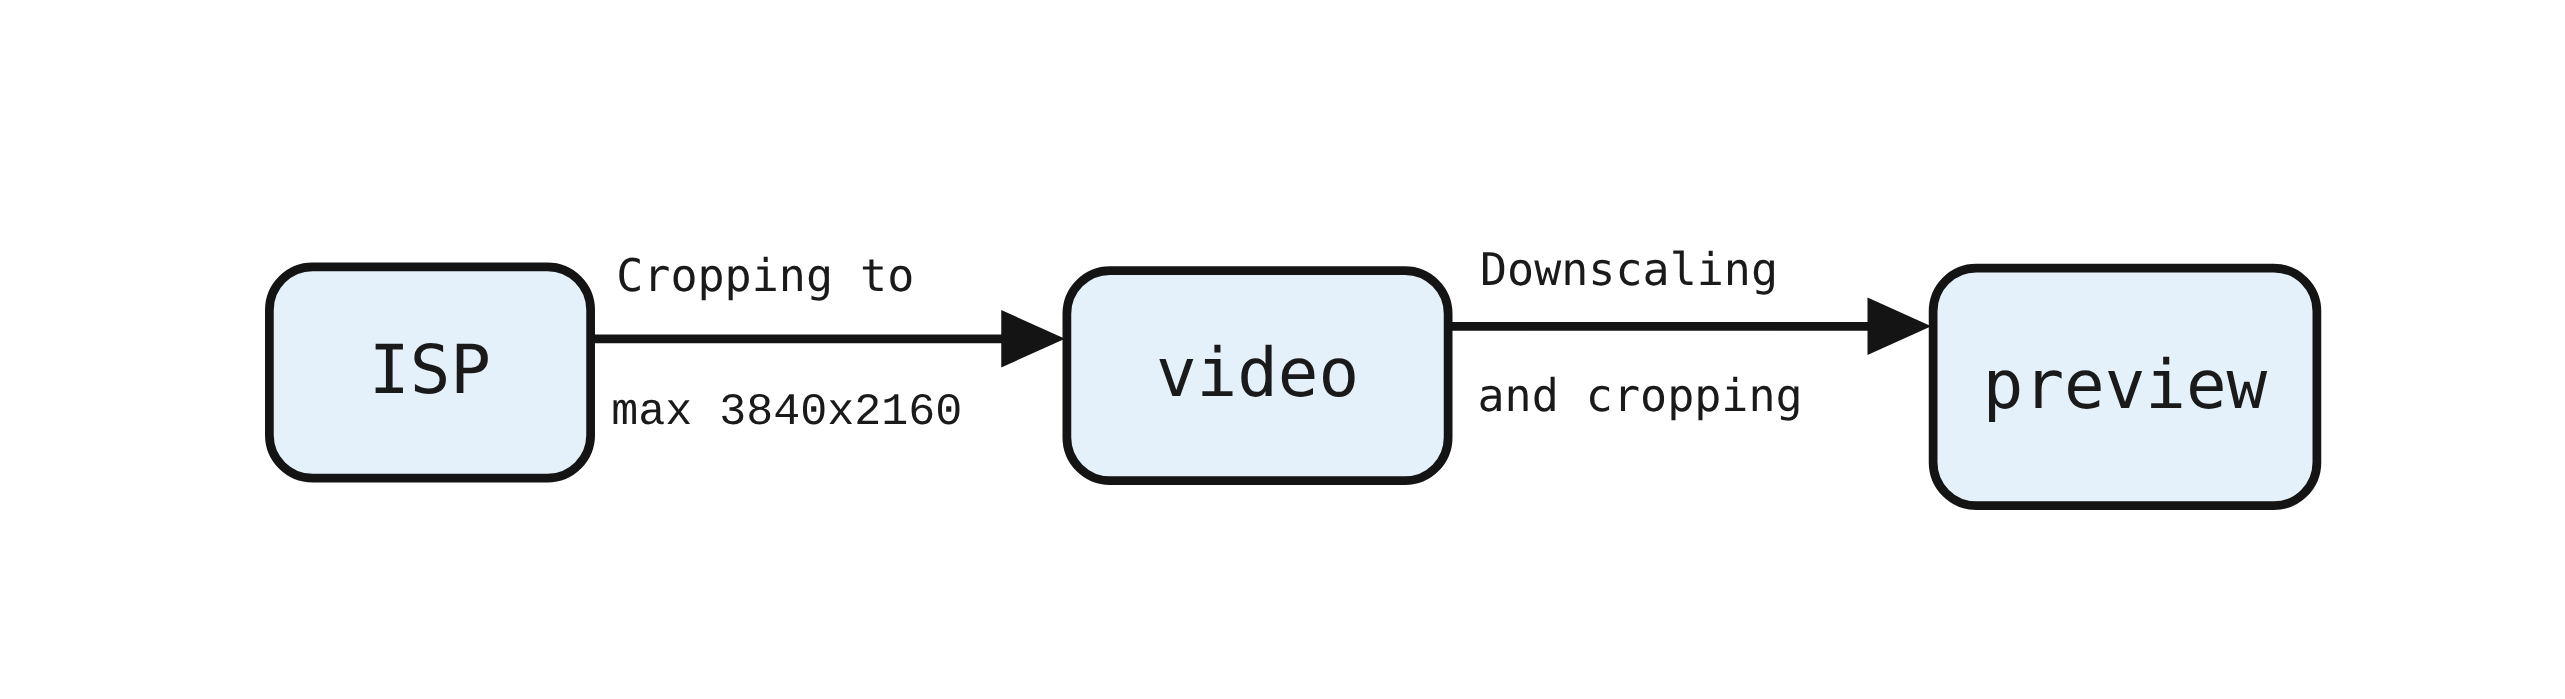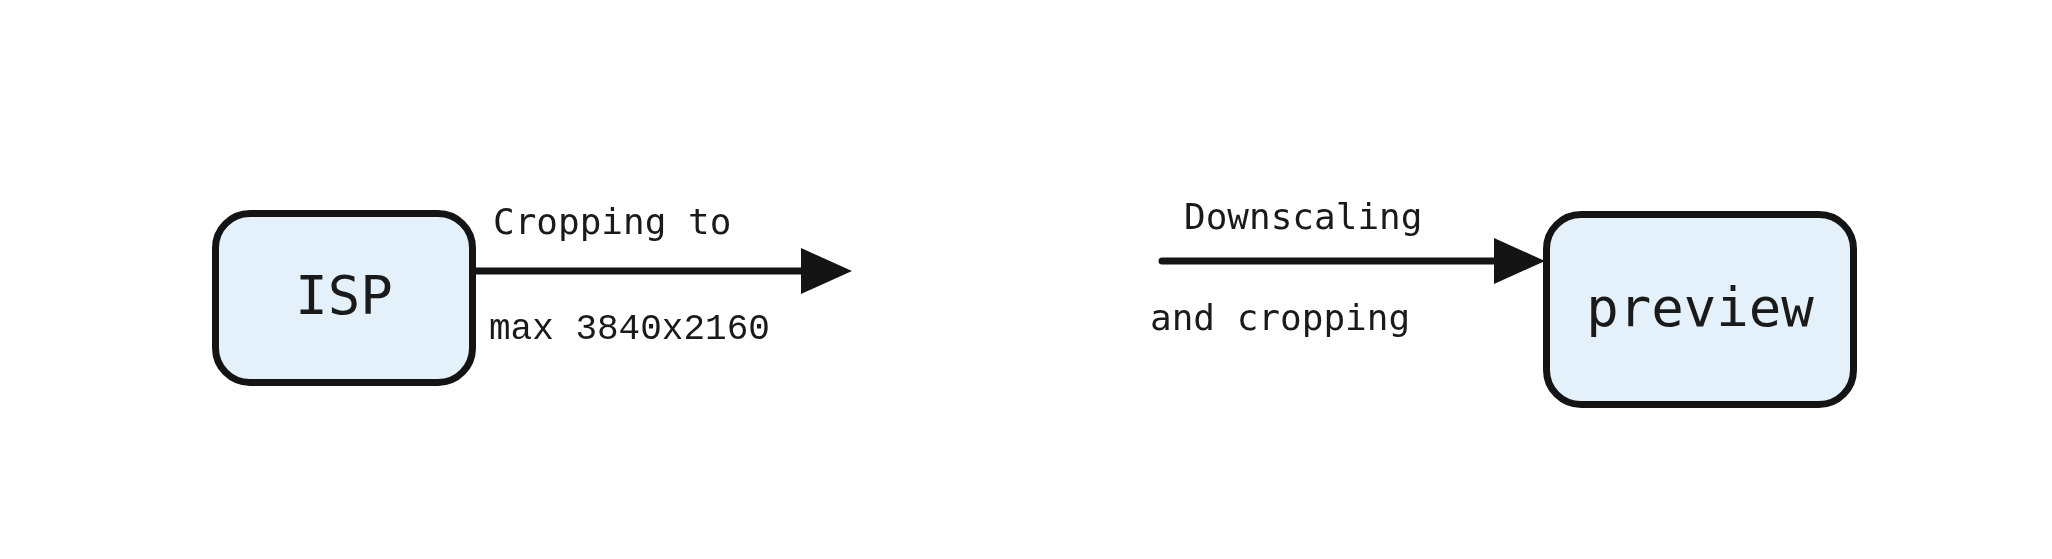--- a/index.html
+++ b/index.html
@@ -49,21 +49,21 @@
   .edge-label-line{
     position:absolute;
     font-size:36px;
     line-height:52px;
     white-space:nowrap;
     color:var(--text);
   }
   .edge1-line1{left:493px;top:196px;}
   .edge1-line2{left:489px;top:304px;font-family:Liberation Mono, monospace;}
   .edge2-line1{left:1184px;top:191px;}
-  .edge2-line2{left:1150px;top:292px;text-align:center;}
+  .edge2-line2{left:1182px;top:292px;text-align:center;}
 </style>
 </head>
 <body>
 
 <div class="canvas">
 
   <svg class="edges-layer" viewBox="0 0 2052 559" xmlns="http://www.w3.org/2000/svg">
     <g>
       <line class="edge-line" x1="476" y1="271" x2="806" y2="271"></line>
       <polygon class="arrowhead" points="852,271 801,248 801,294"></polygon>
@@ -71,20 +71,23 @@
     <g>
       <line class="edge-line" x1="1162" y1="261" x2="1499" y2="261"></line>
       <polygon class="arrowhead" points="1545,261 1494,238 1494,284"></polygon>
     </g>
   </svg>
 
   <div class="node node-isp">
     <span class="node-label">ISP</span>
   </div>
 
+  <div class="node node-video">
+    <span class="node-label">video</span>
+  </div>
 
   <div class="node node-preview">
     <span class="node-label">preview</span>
   </div>
 
   <div class="edge-label-line edge1-line1">Cropping to</div>
   <div class="edge-label-line edge1-line2">max 3840x2160</div>
 
   <div class="edge-label-line edge2-line1">Downscaling</div>
   <div class="edge-label-line edge2-line2">and cropping</div>

